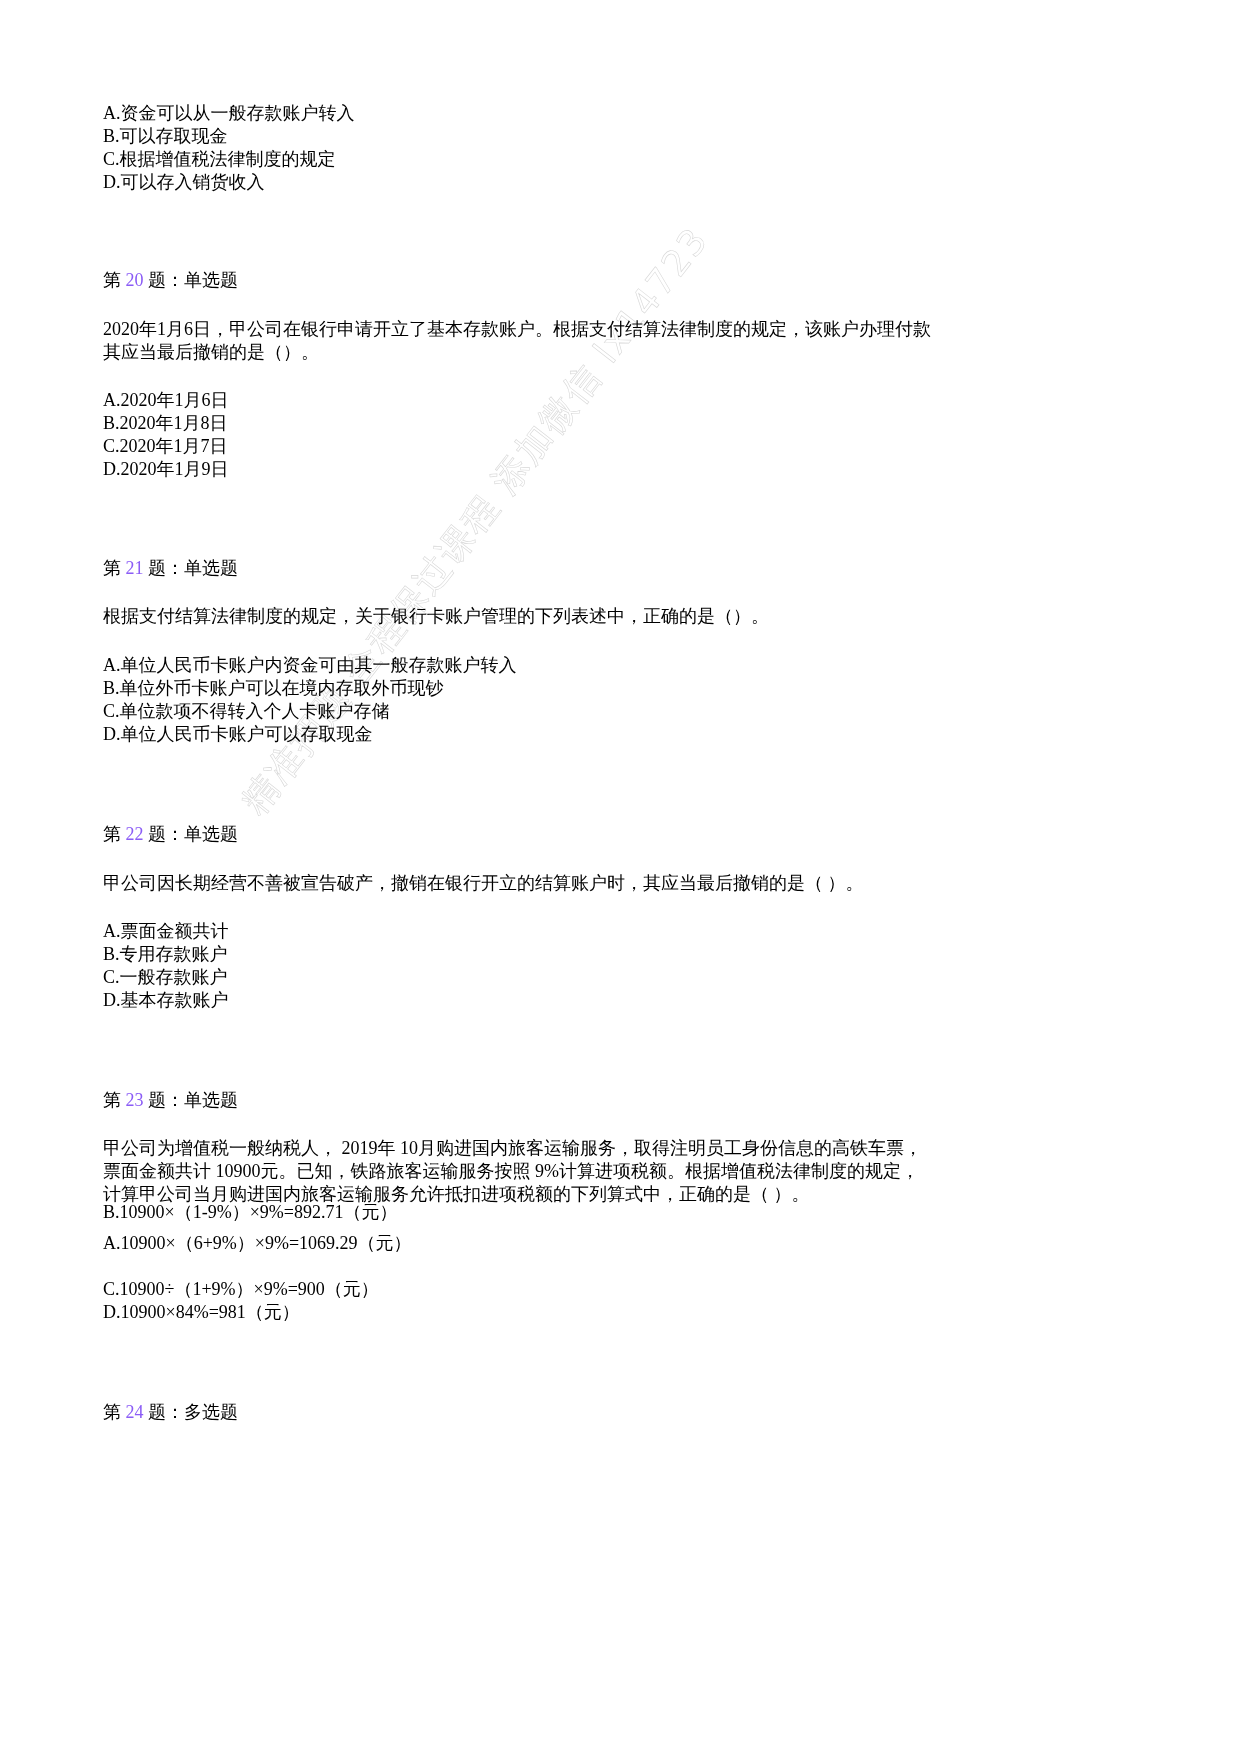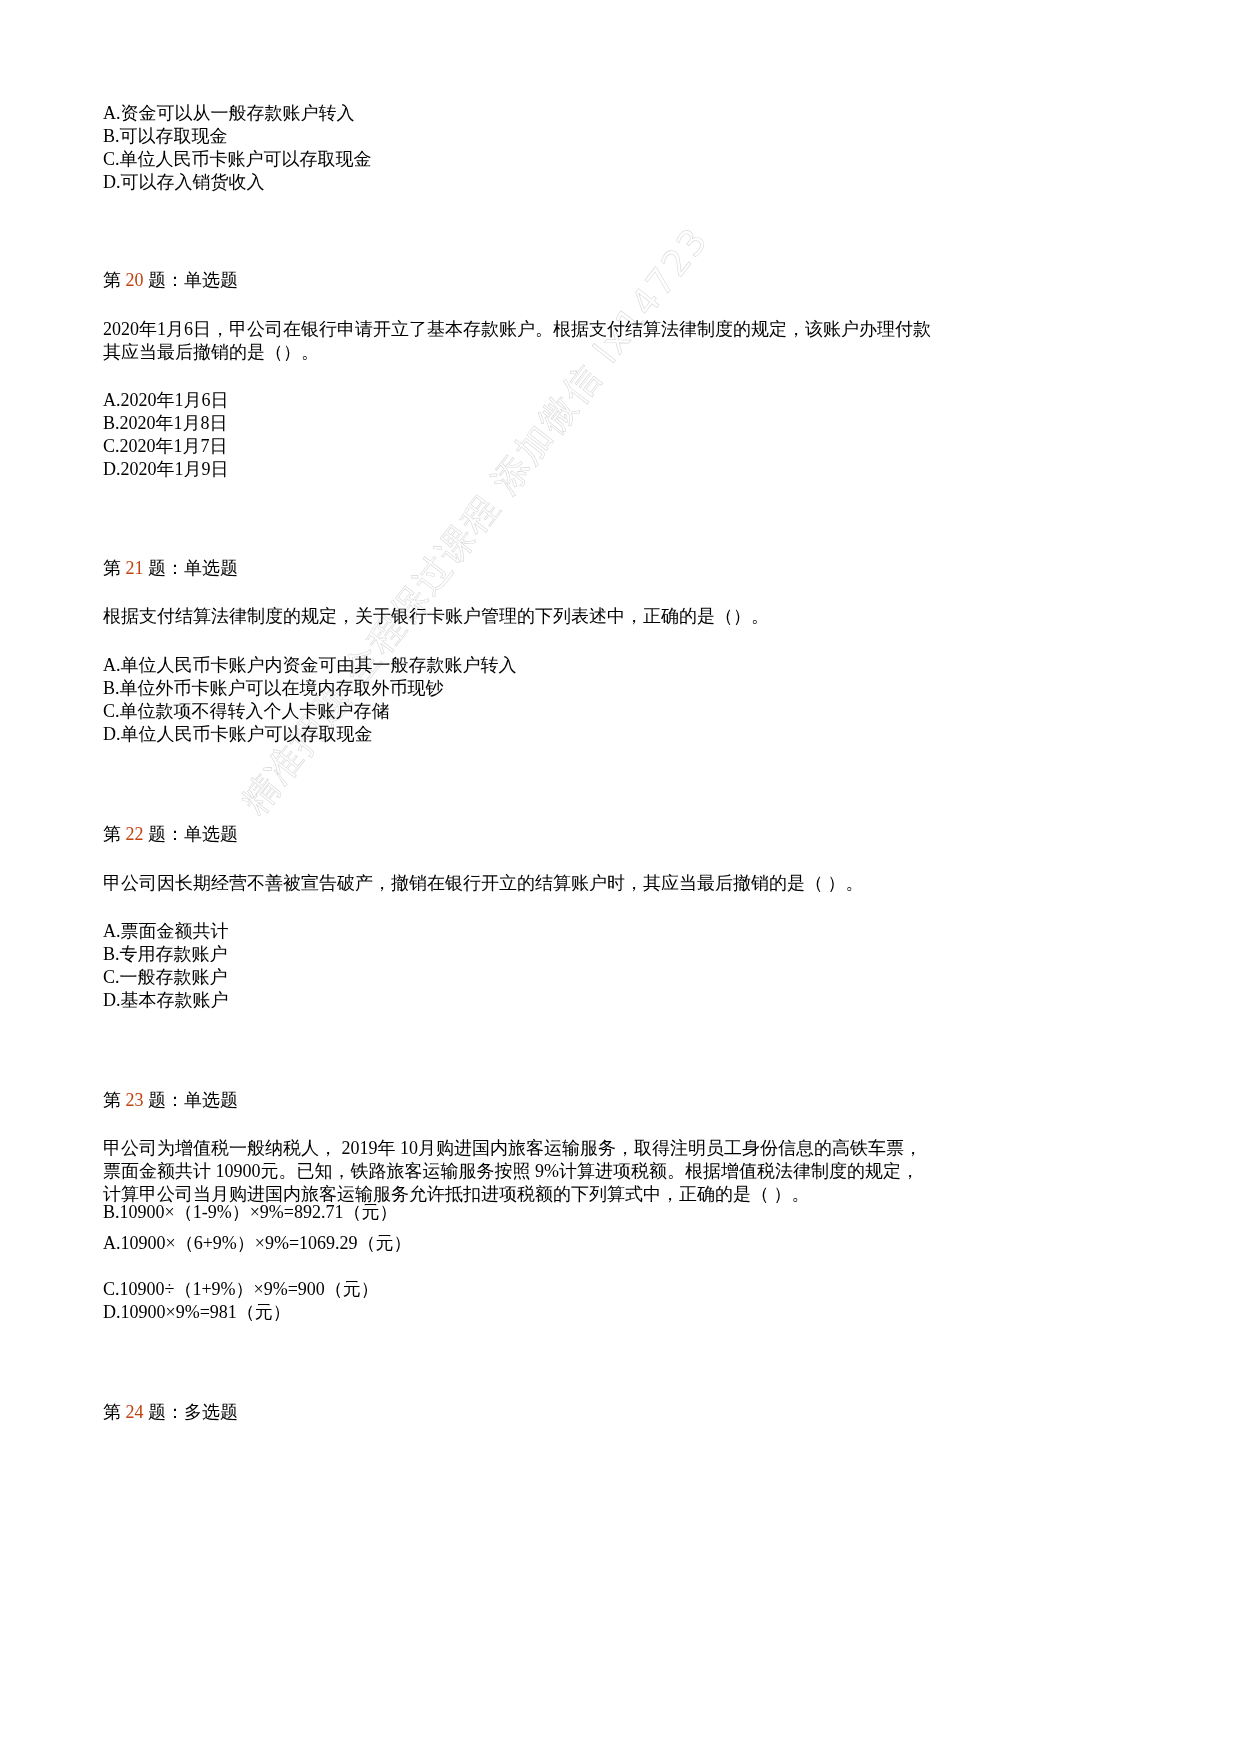--- a/index.html
+++ b/index.html
@@ -5,39 +5,39 @@
   html, body { margin: 0; padding: 0; background: #ffffff; }
   body {
     width: 1239px; height: 1753px; position: relative; overflow: hidden;
     font-family: "Liberation Serif", "DejaVu Serif", serif;
     color: #000000;
   }
   .line {
     position: absolute; left: 103px;
     font-size: 18px; line-height: 23px; white-space: nowrap; text-align: center;
   }
-  .qnum { color: #c2410c; }
+  .qnum { color: #8b5cf6; }
   .watermark {
     position: absolute; left: 250px; top: 785px;
     transform: rotate(-52deg); transform-origin: left center;
     font-family: "DejaVu Sans", sans-serif;
     font-size: 36px; color: #e8e8e8; white-space: nowrap;
     letter-spacing: 2px; pointer-events: none;
     -webkit-text-stroke: 0.6px #d8d8d8; color: transparent;
   }
 </style>
 </head>
 <body>
 
 <div class="watermark">精准押题 全程保过课程 添加微信 lx14723</div>
 
 <div>
   <div class="line" style="top:102px">A.资金可以从一般存款账户转入</div>
   <div class="line" style="top:125px">B.可以存取现金</div>
-  <div class="line" style="top:148px">C.单位人民币卡账户可以存取现金</div>
+  <div class="line" style="top:148px">C.根据增值税法律制度的规定</div>
   <div class="line" style="top:171px">D.可以存入销货收入</div>
 </div>
 
 <div>
   <div class="line" style="top:269px">
     <span>第 </span><span class="qnum">20</span><span> 题：单选题</span>
   </div>
   <div class="line" style="top:318px">2020年1月6日，甲公司在银行申请开立了基本存款账户。根据支付结算法律制度的规定，该账户办理付款</div>
   <div class="line" style="top:341px">其应当最后撤销的是（）。</div>
   <div class="line" style="top:389px">A.2020年1月6日</div>
@@ -71,20 +71,20 @@
 <div>
   <div class="line" style="top:1089px">
     <span>第 </span><span class="qnum">23</span><span> 题：单选题</span>
   </div>
   <div class="line" style="top:1137px">甲公司为增值税一般纳税人， 2019年 10月购进国内旅客运输服务，取得注明员工身份信息的高铁车票，</div>
   <div class="line" style="top:1160px">票面金额共计 10900元。已知，铁路旅客运输服务按照 9%计算进项税额。根据增值税法律制度的规定，</div>
   <div class="line" style="top:1183px">计算甲公司当月购进国内旅客运输服务允许抵扣进项税额的下列算式中，正确的是（ ）。</div>
   <div class="line" style="top:1232px">A.10900×（6+9%）×9%=1069.29（元）</div>
   <div class="line" style="top:1201px">B.10900×（1-9%）×9%=892.71（元）</div>
   <div class="line" style="top:1278px">C.10900÷（1+9%）×9%=900（元）</div>
-  <div class="line" style="top:1301px">D.10900×9%=981（元）</div>
+  <div class="line" style="top:1301px">D.10900×84%=981（元）</div>
 </div>
 
 <div>
   <div class="line" style="top:1401px">
     <span>第 </span><span class="qnum">24</span><span> 题：多选题</span>
   </div>
 </div>
 
 </body></html>

